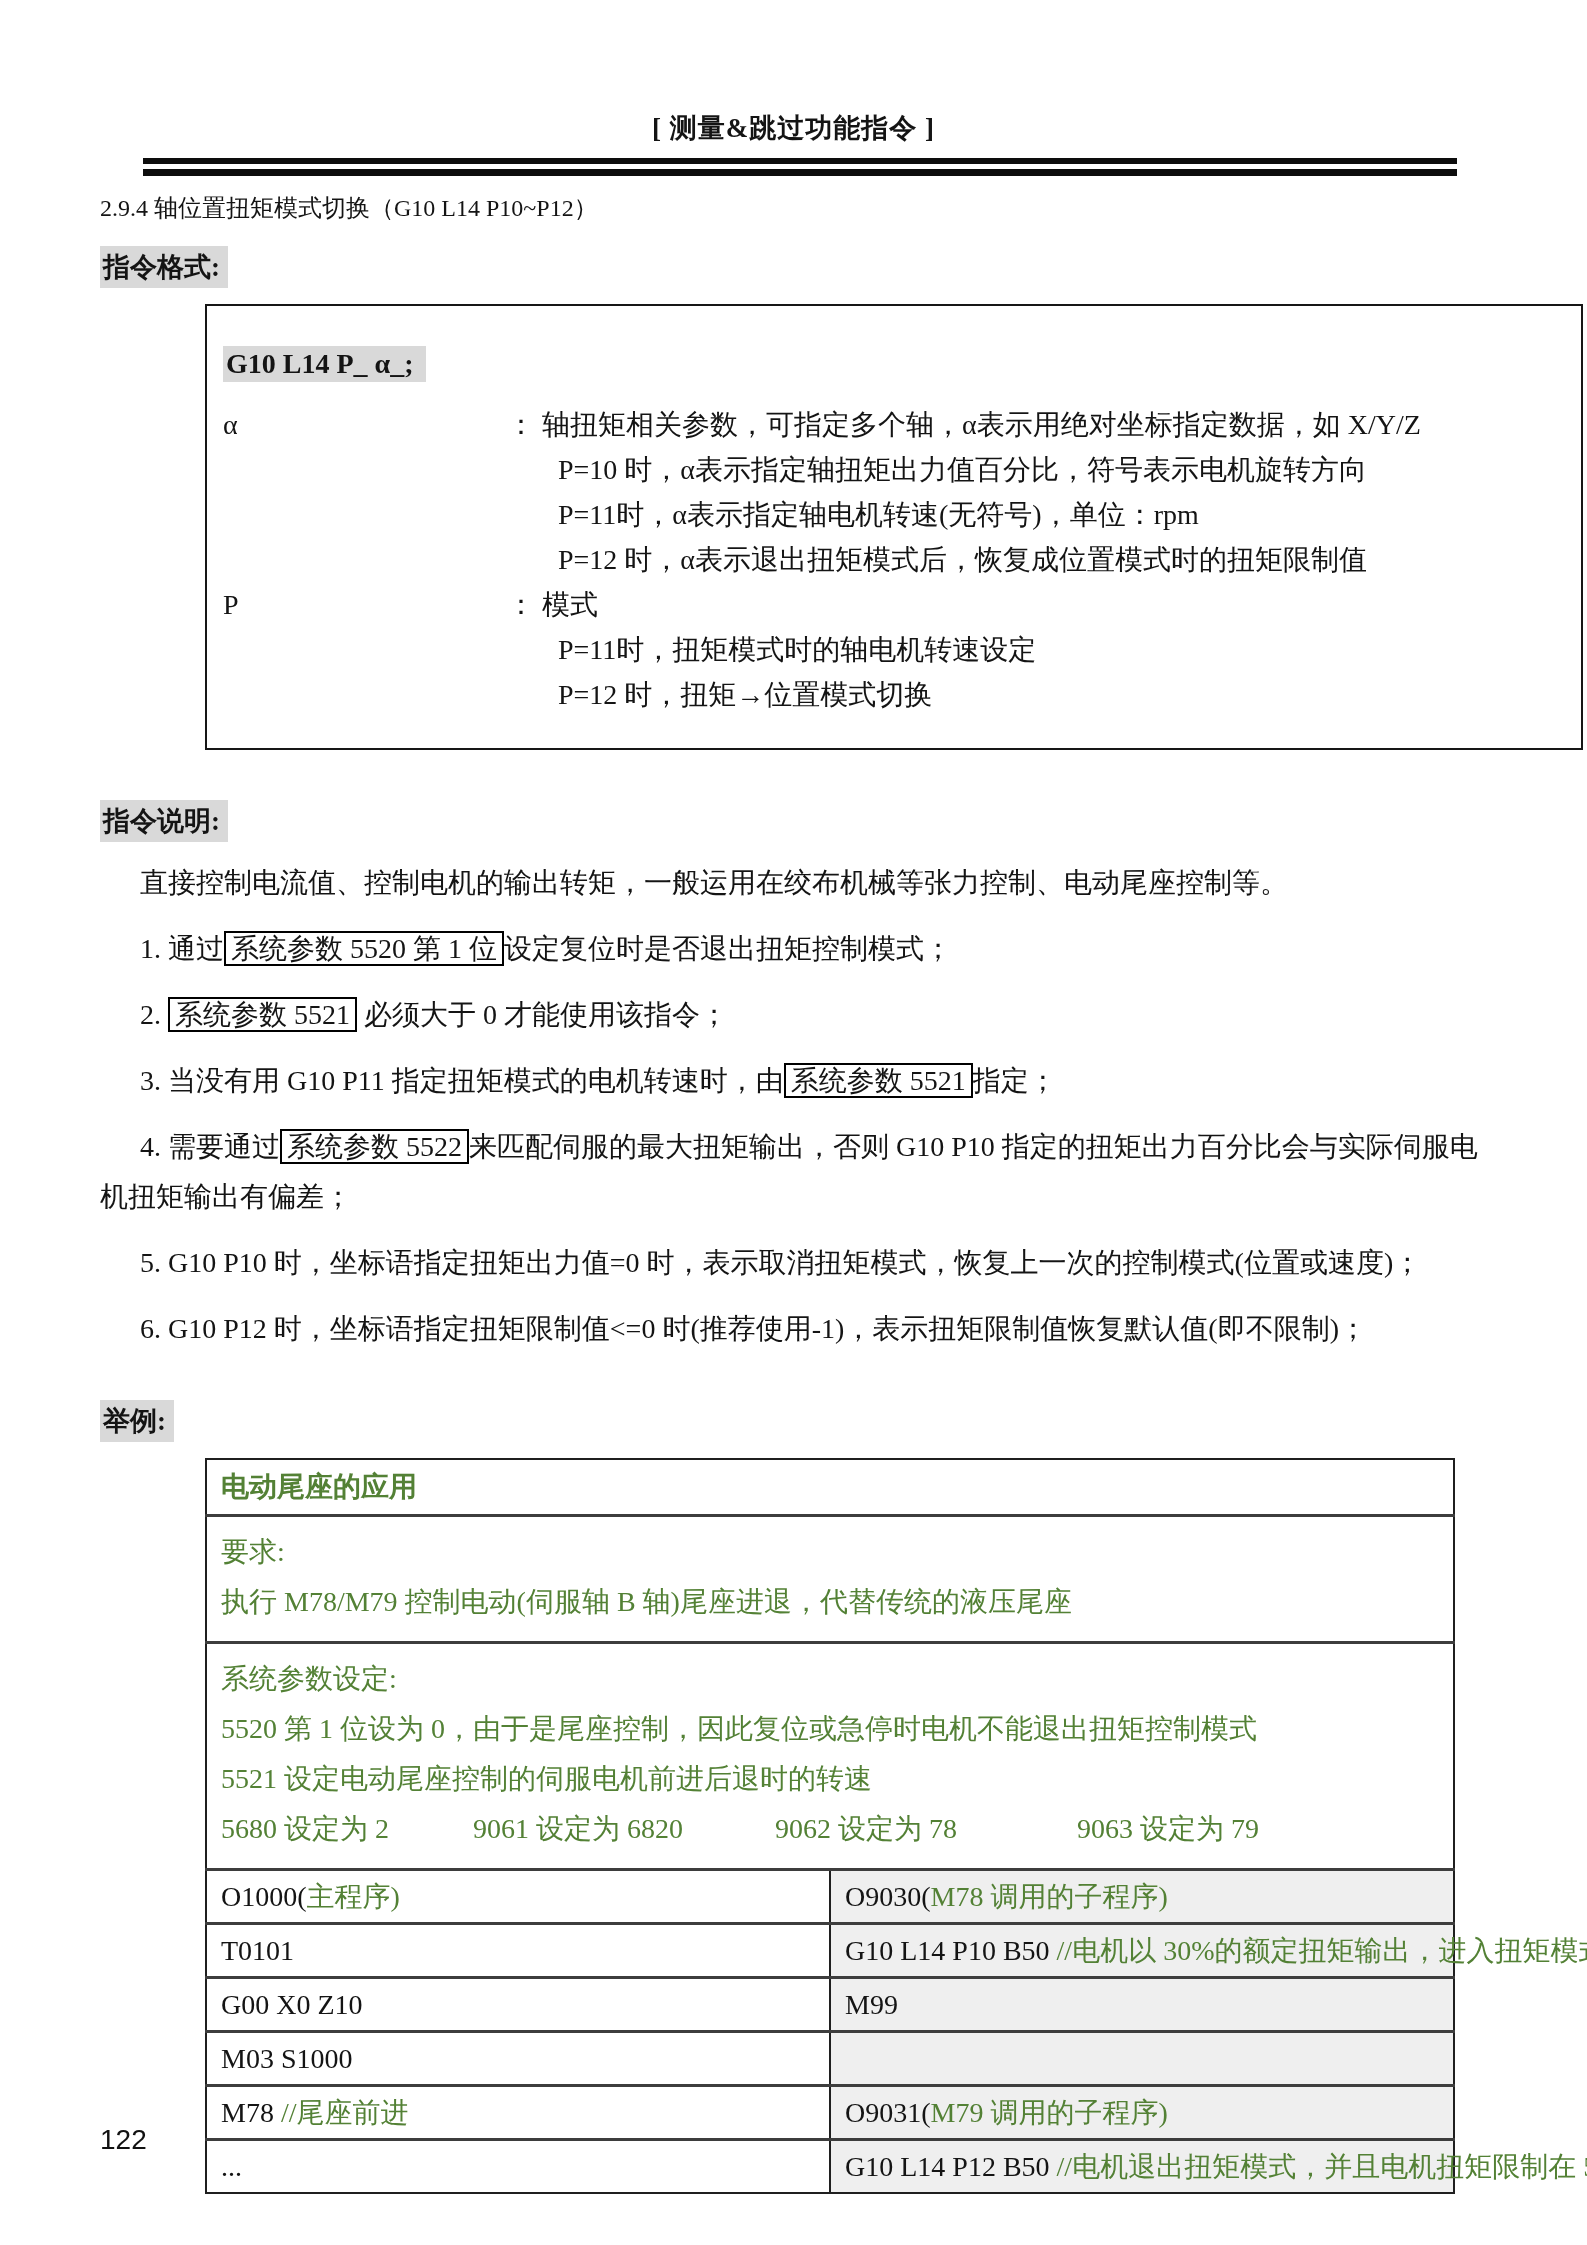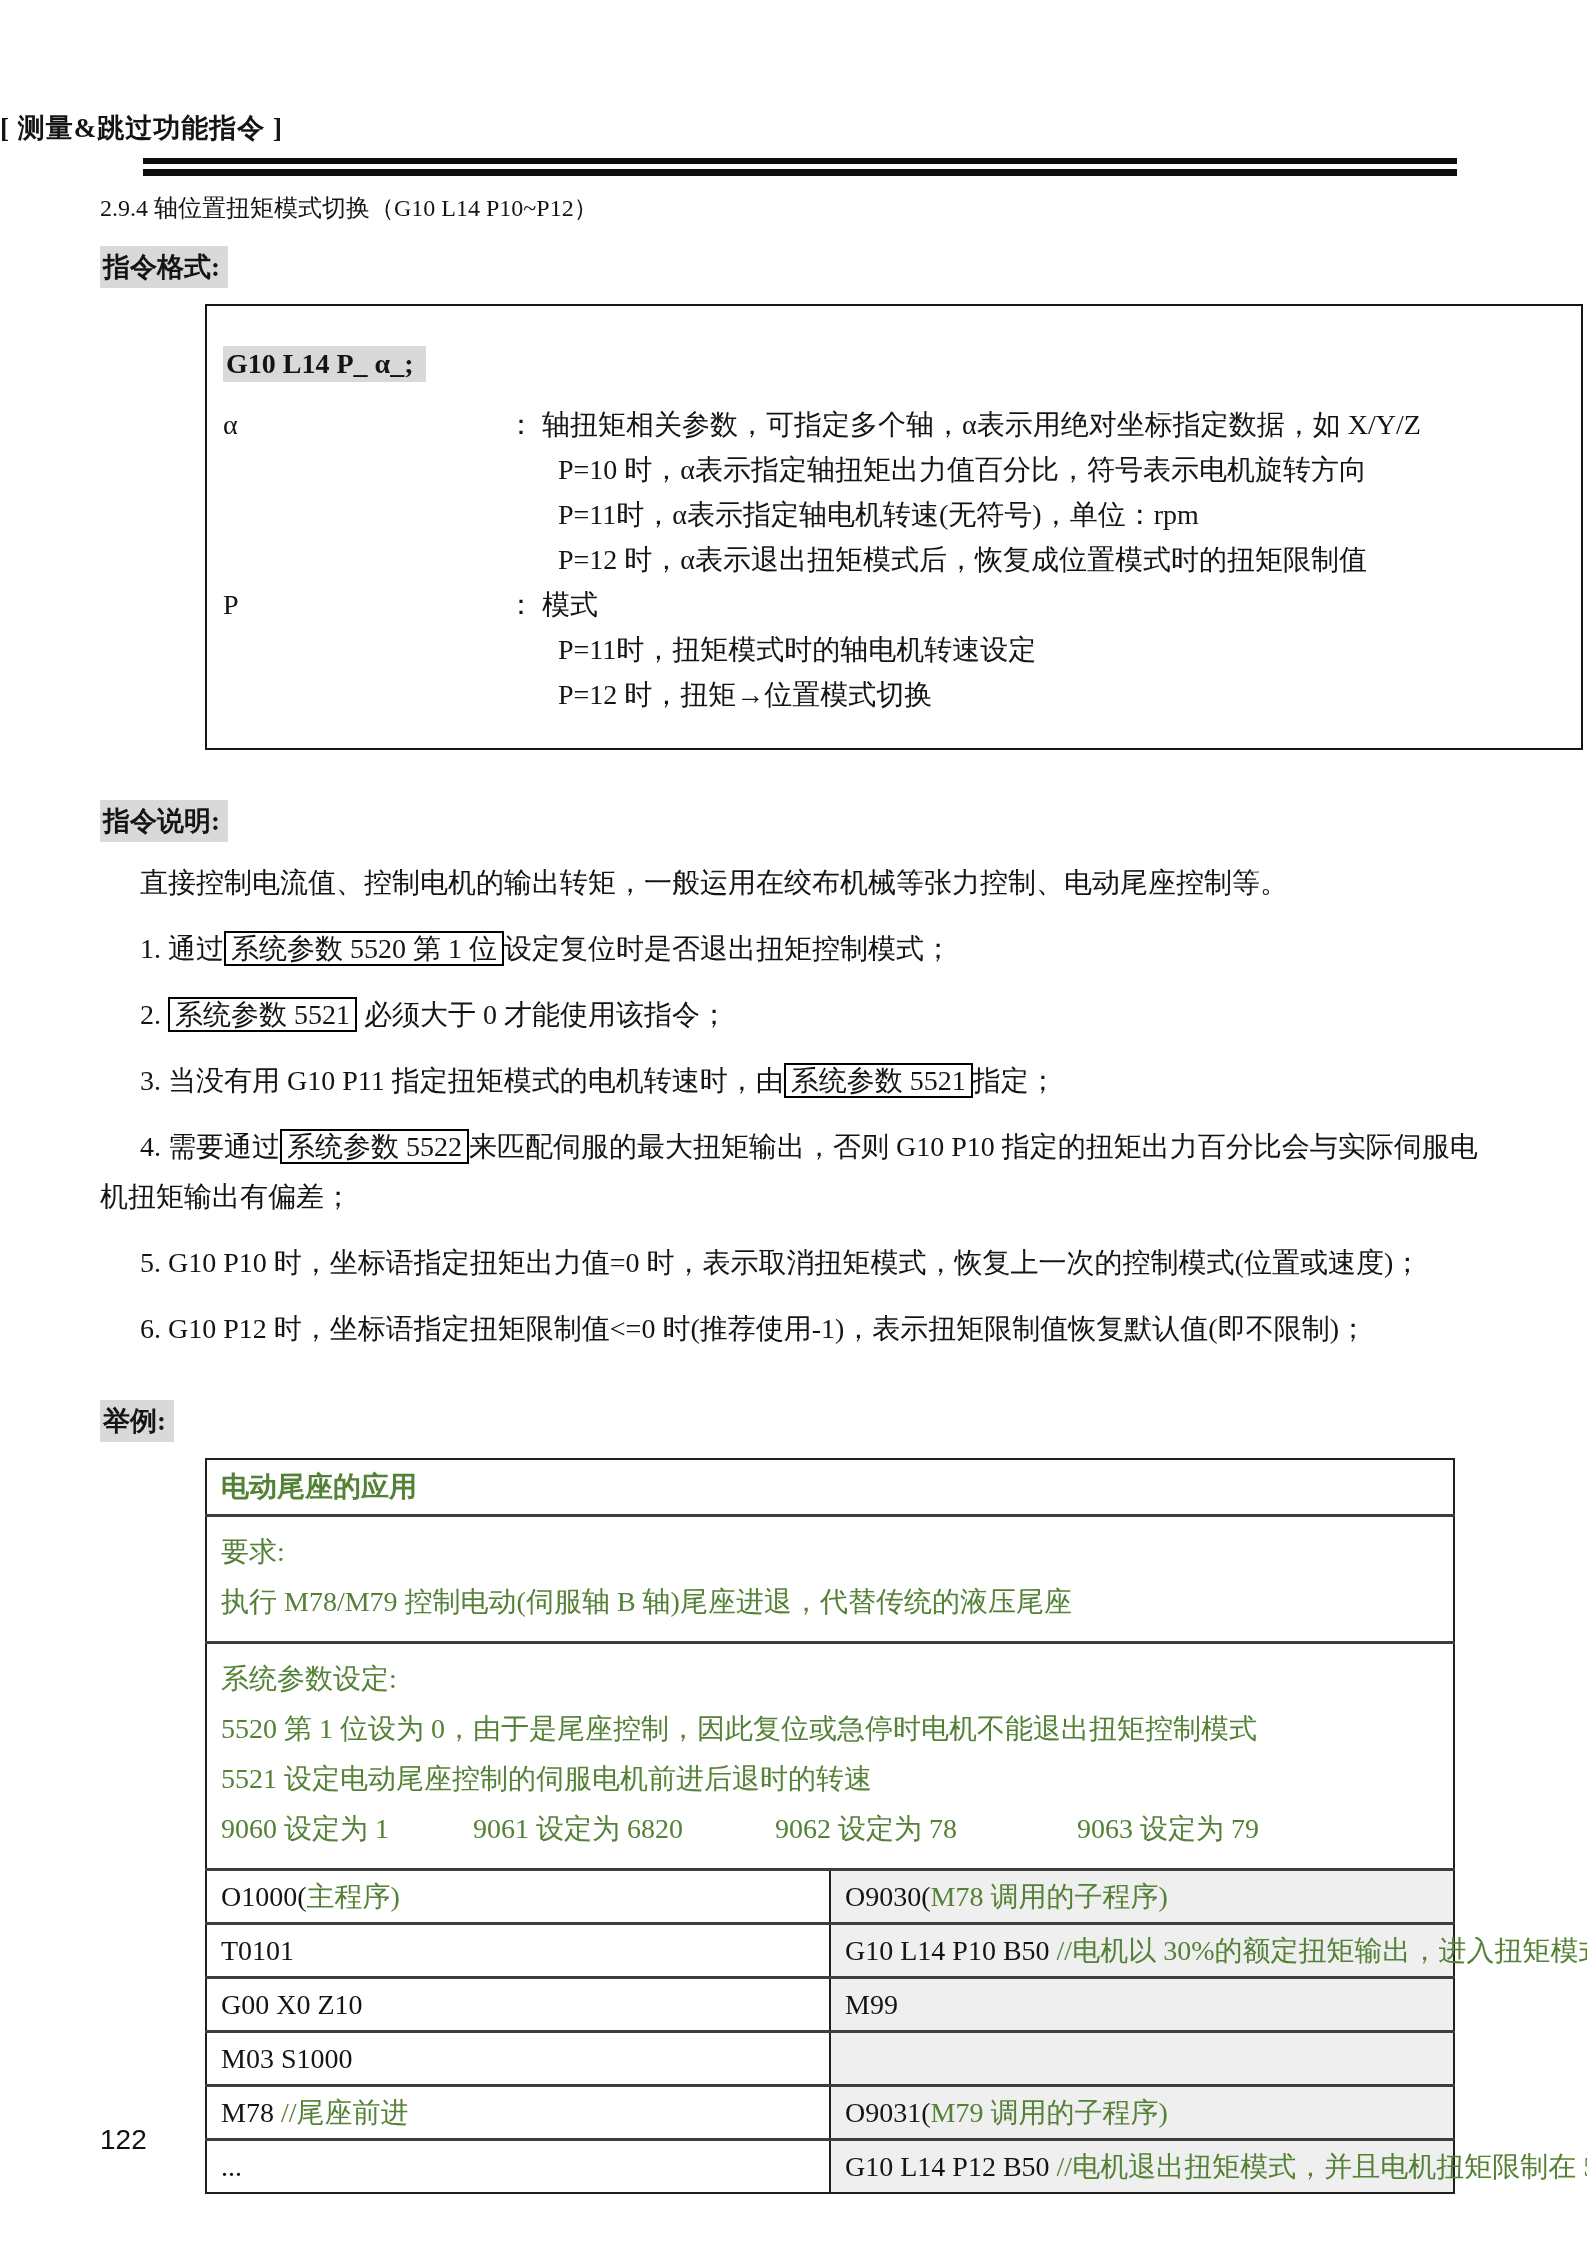--- a/index.html
+++ b/index.html
@@ -7,20 +7,21 @@
     position:relative;
     width:1587px;height:2245px;
     margin:0 auto;
     background:#ffffff;
     font-family:"Liberation Serif","DejaVu Serif",serif;
     color:#141414;
     overflow:hidden;
   }
   .running-header{
     padding-top:110px;
+    text-align:center;
     font-size:27px;
     font-weight:bold;
     letter-spacing:1px;
   }
   .double-rule{margin:12px 130px 0 143px;}
   .rule-a{height:6px;background:#0d0d0d;}
   .rule-gap{height:5px;}
   .rule-b{height:7px;background:#0d0d0d;}
   .section-title{
     margin:16px 0 0 100px;
@@ -180,21 +181,21 @@
           <div>要求:</div>
           <div>执行 M78/M79 控制电动(伺服轴 B 轴)尾座进退，代替传统的液压尾座</div>
         </td>
       </tr>
       <tr>
         <td class="cell-green" colspan="2">
           <div>系统参数设定:</div>
           <div>5520 第 1 位设为 0，由于是尾座控制，因此复位或急停时电机不能退出扭矩控制模式</div>
           <div>5521 设定电动尾座控制的伺服电机前进后退时的转速</div>
           <div class="settings">
-            <span class="s0">9060 设定为 1</span>
+            <span class="s0">5680 设定为 2</span>
             <span class="s1">9061 设定为 6820</span>
             <span class="s2">9062 设定为 78</span>
             <span class="s3">9063 设定为 79</span>
           </div>
         </td>
       </tr>
 
       <tr class="code">
         <td class="code-left"><span>O1000(</span><span class="cmt">主程序)</span></td>
         <td class="code-right"><span>O9030(</span><span class="cmt">M78 调用的子程序)</span></td>

